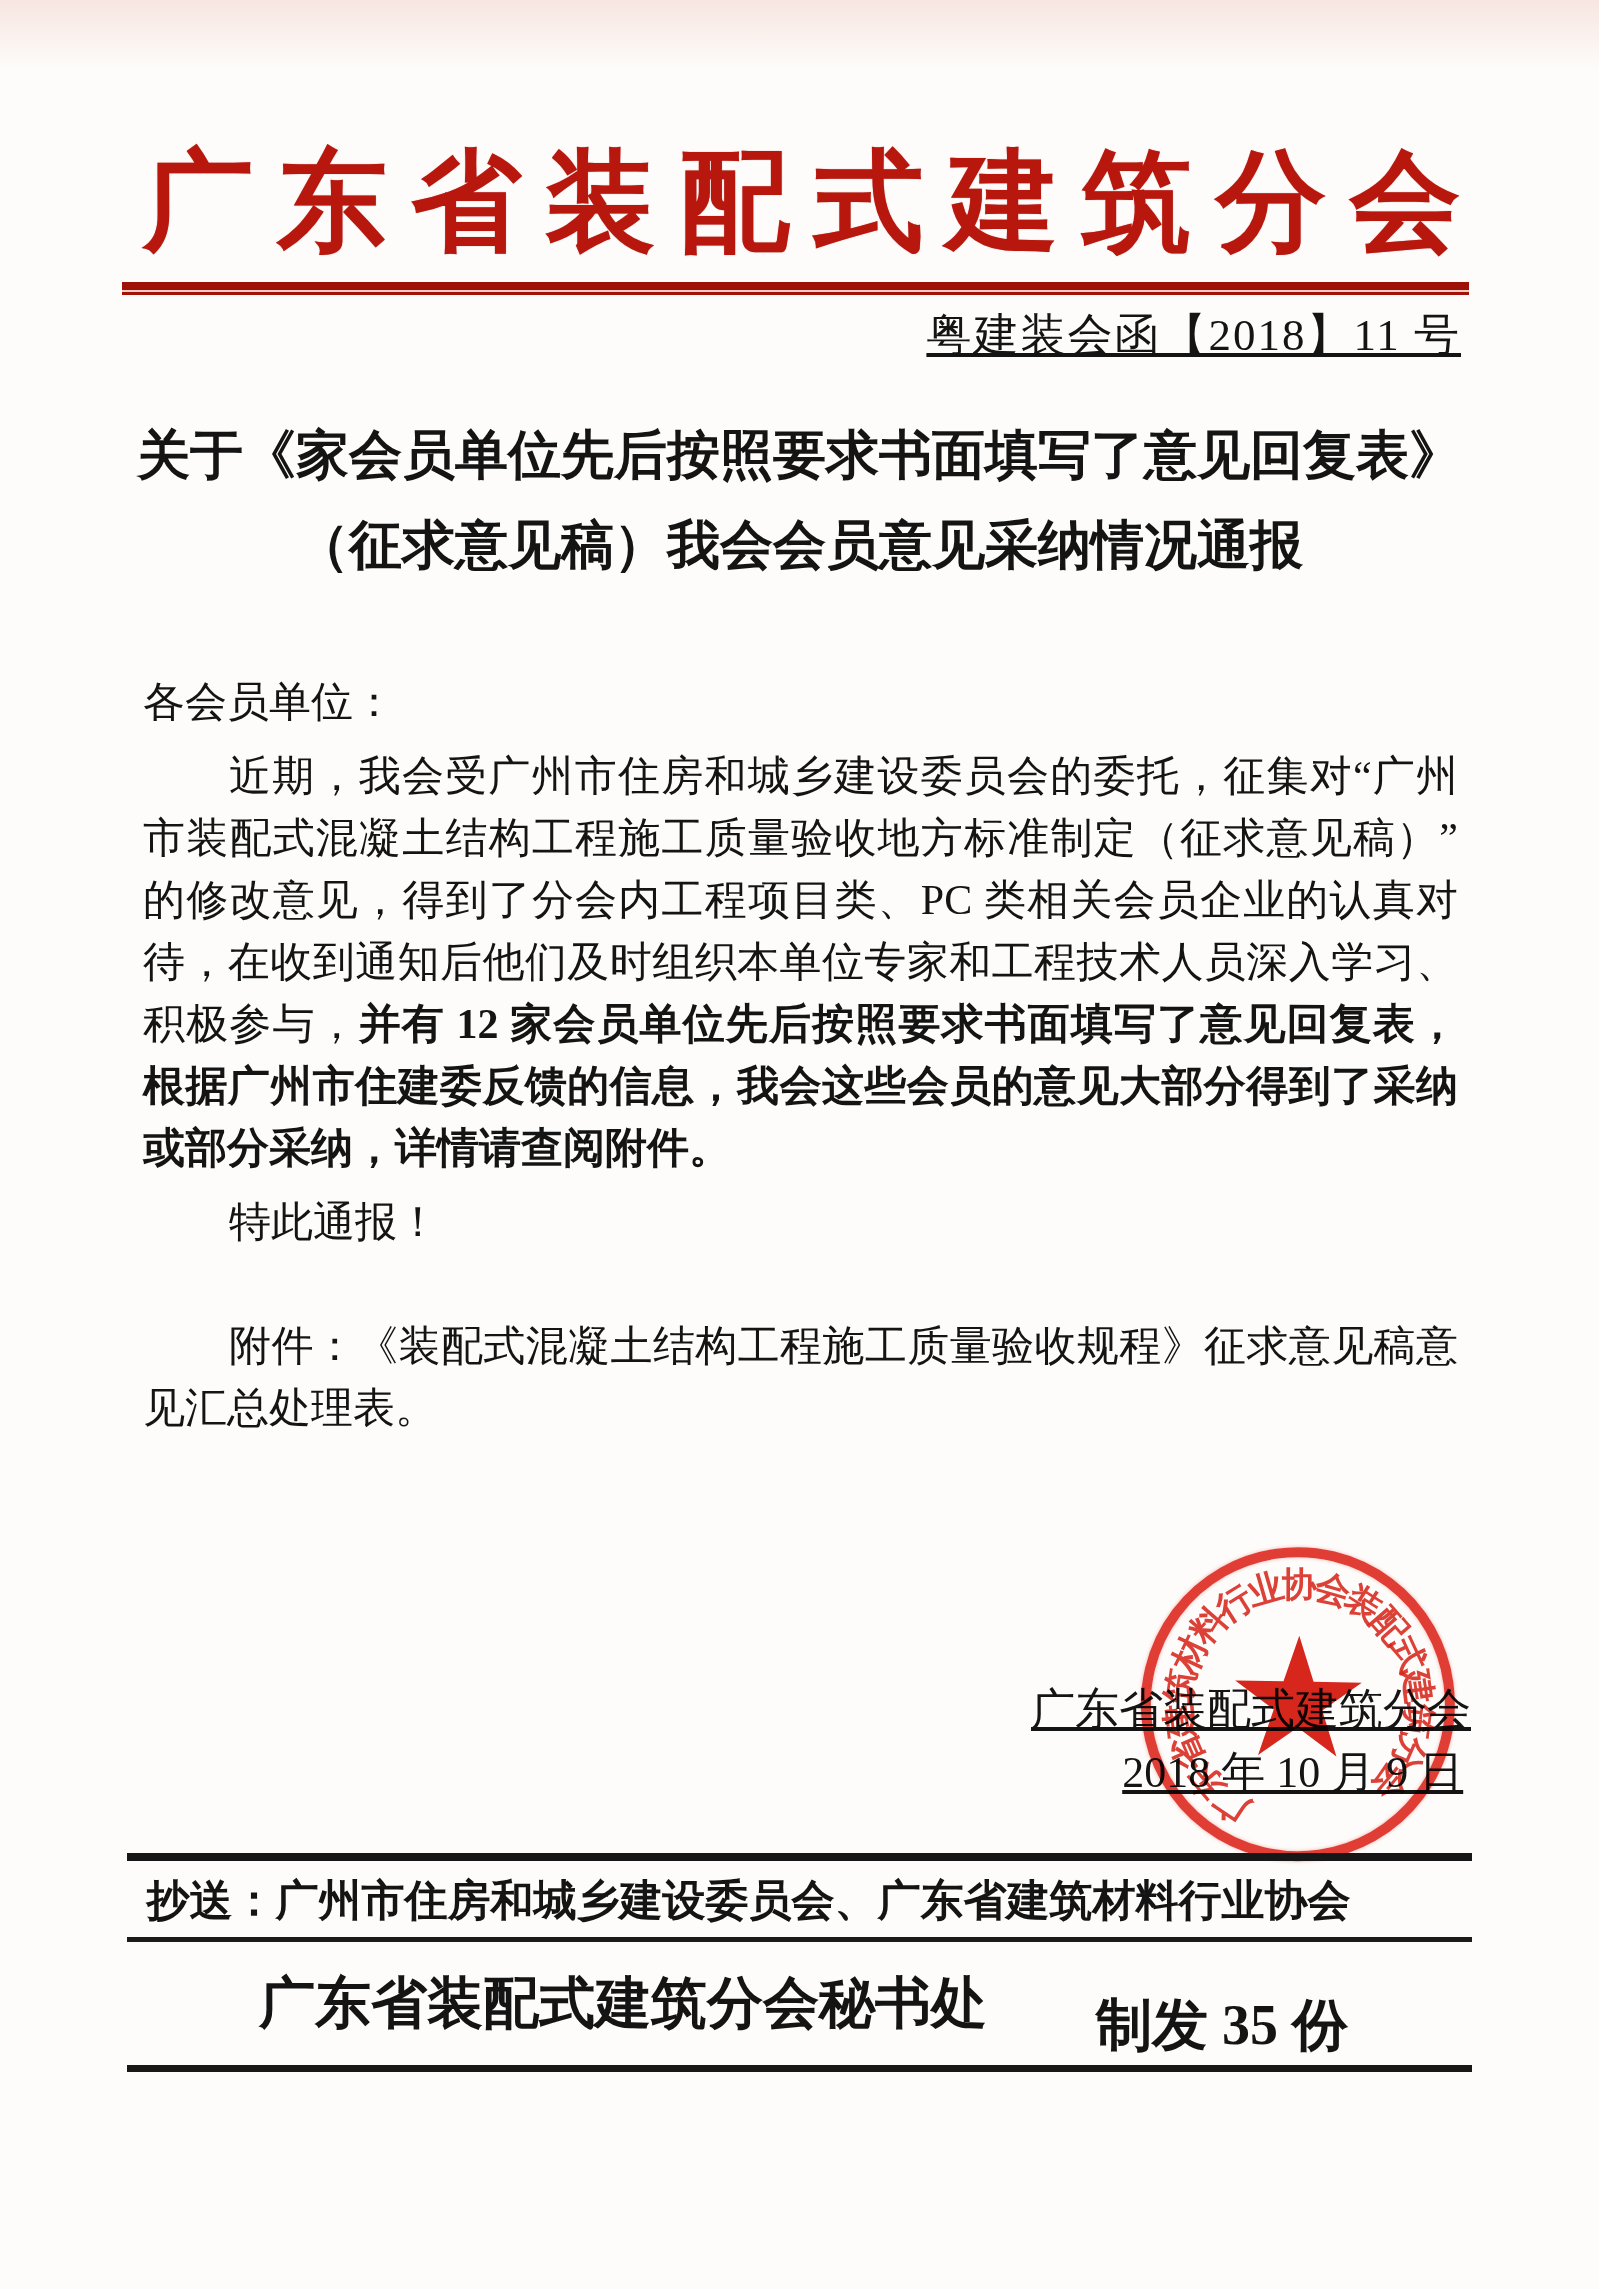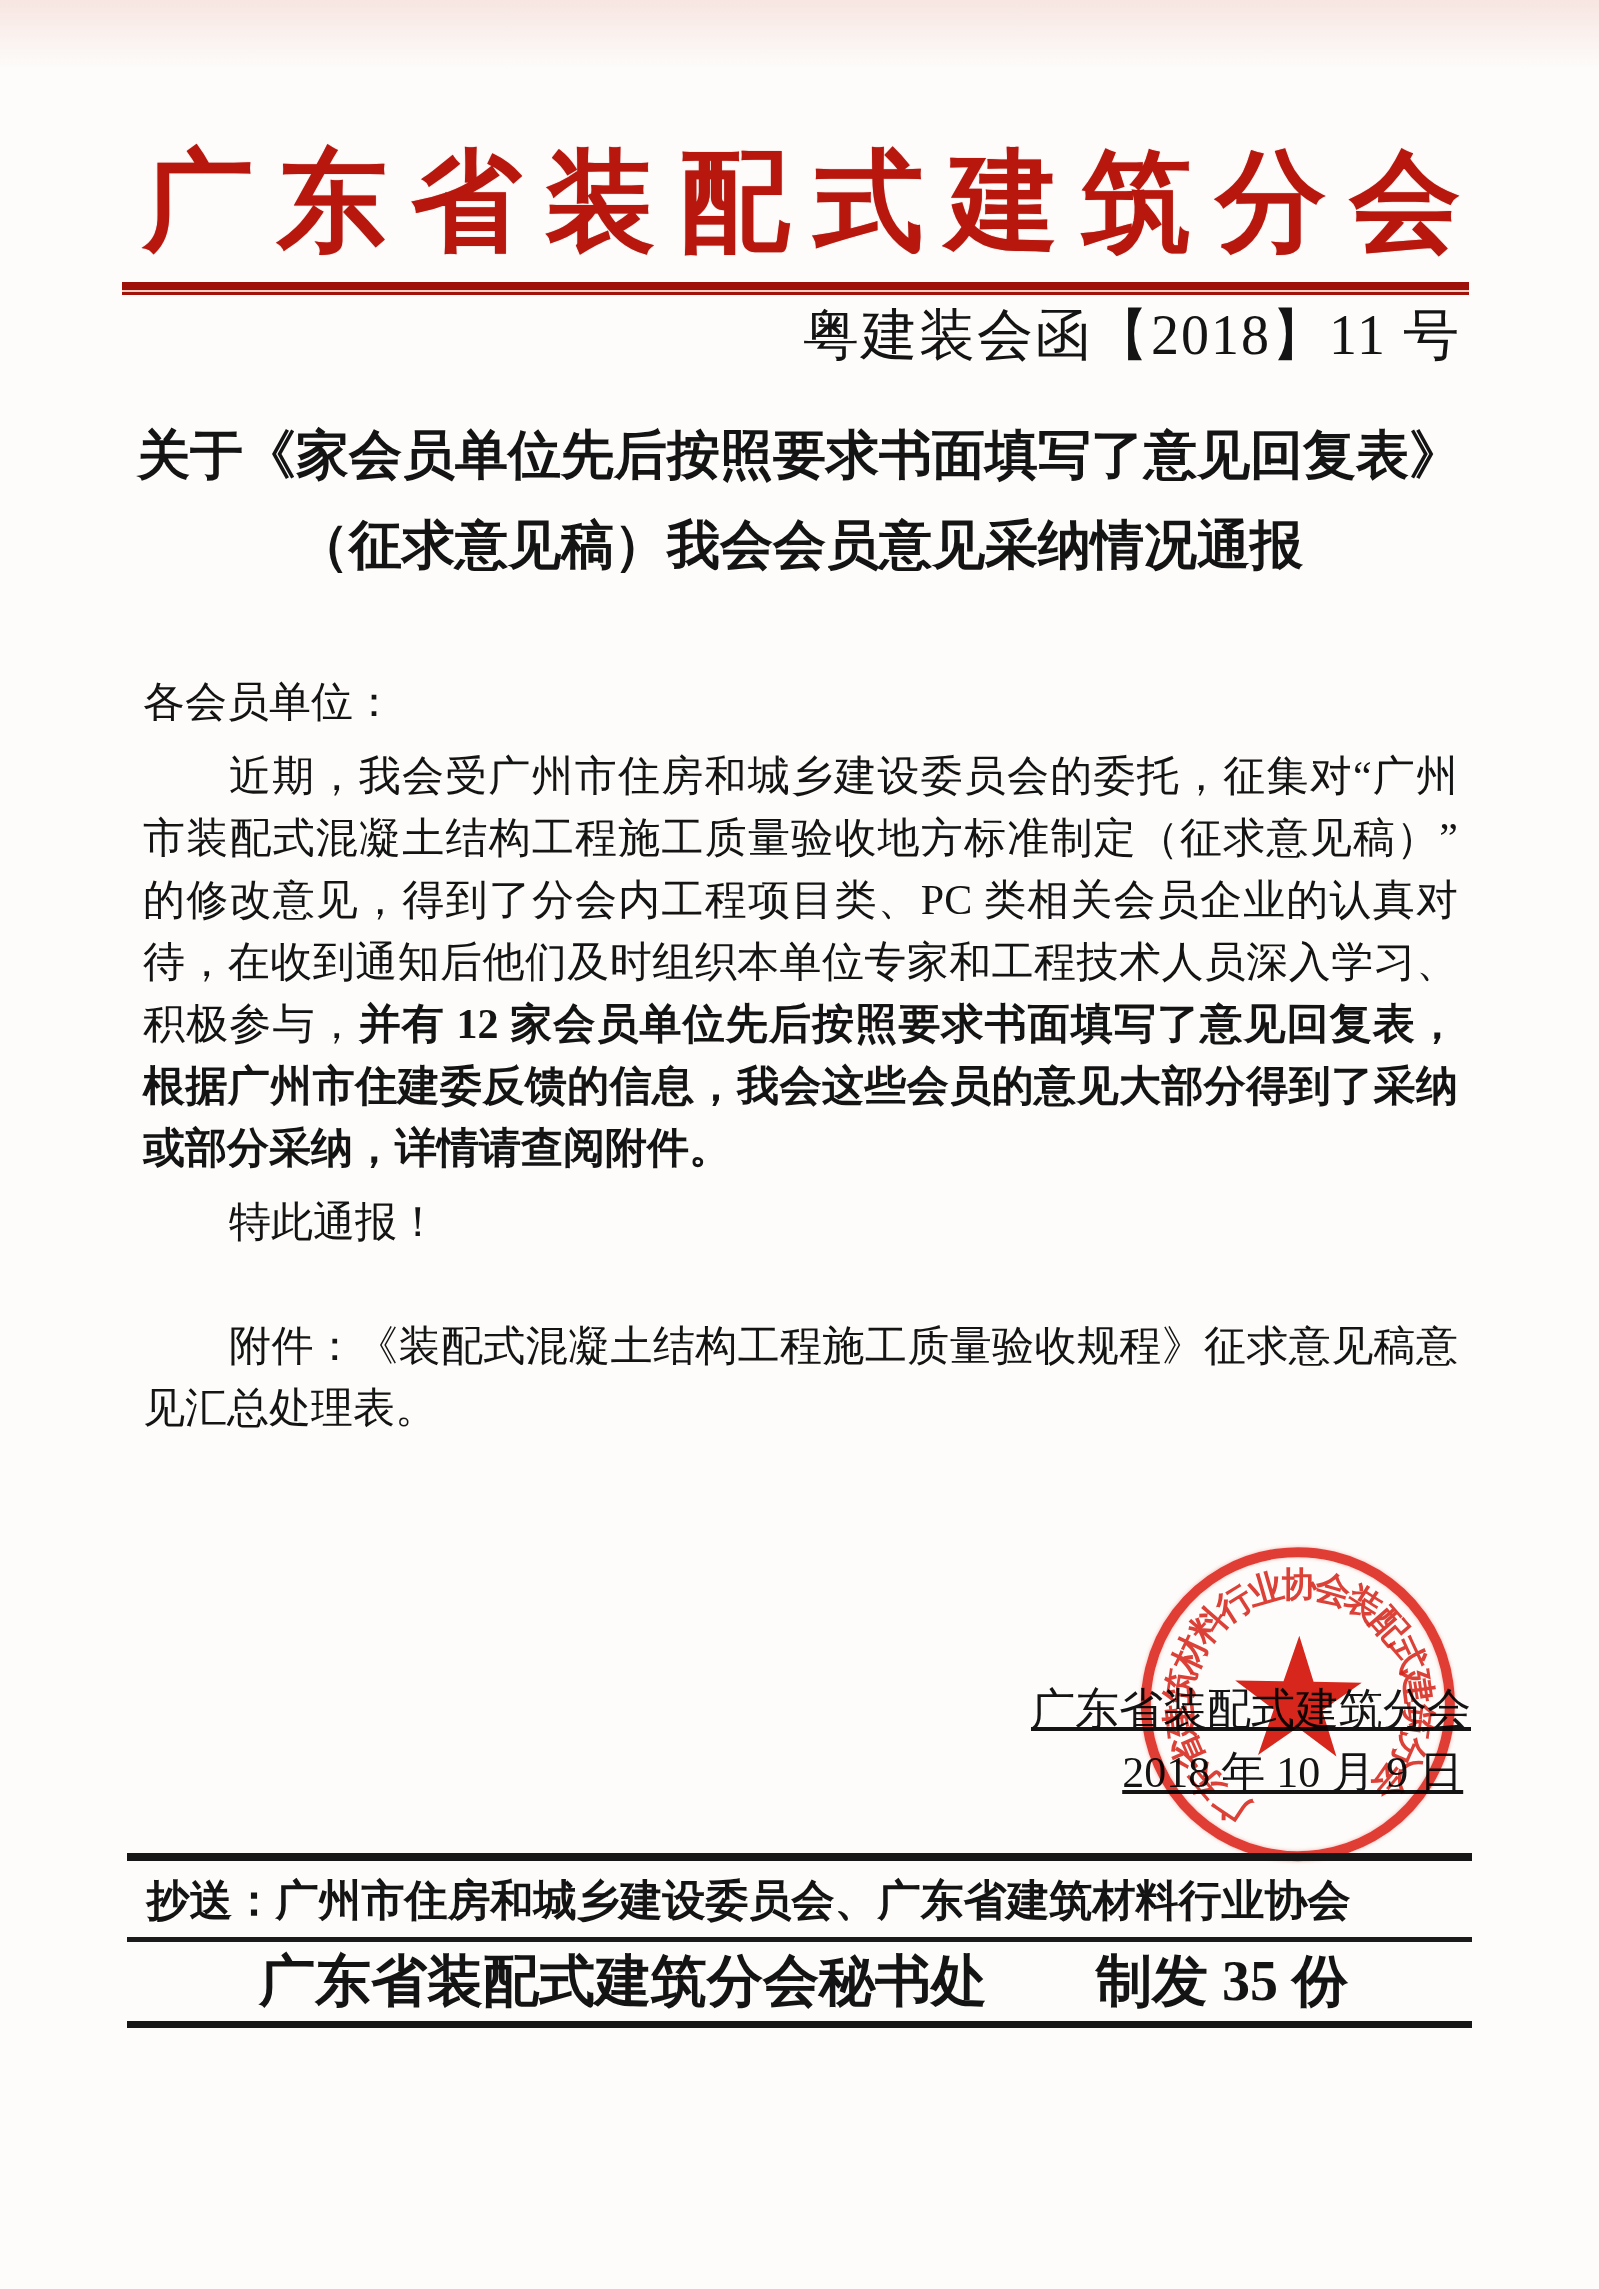--- a/index.html
+++ b/index.html
@@ -23,21 +23,21 @@
     display:flex; justify-content:space-between;
     font-size:110px; line-height:1; font-weight:bold;
     text-shadow:0 0 1px rgba(150,10,10,0.55);
   }
   .red-rule {
     position:absolute; left:122px; top:282px; width:1347px; height:13.7px;
     background:linear-gradient(to bottom,#9e1109 0 7.8px,#f3cdc4 7.8px 9.8px,#a31209 9.8px 12.7px,rgba(0,0,0,0) 12.7px);
   }
   .doc-number {
     position:absolute; top:308px; right:139px;
-    font-size:56px; line-height:55px; letter-spacing:2px;
+    font-size:45px; line-height:55px; letter-spacing:2px;text-decoration:underline;
   }
   
   .doc-title {
     position:absolute; left:131px; top:410px; width:1337px;
     text-align:center; font-weight:bold;
     font-size:53px; line-height:90px;
   }
   
   .body-text {
     position:absolute; left:131px; top:659px; width:1339px;
@@ -89,21 +89,21 @@
   .cc-line {
     font-size:43px; font-weight:bold; line-height:59px;
     padding:9.8px 0 7.8px 19.6px;
     font-family:Liberation Serif, serif;
   }
   .issue-row {
     display:flex; justify-content:space-between; align-items:center;
     font-size:56px; font-weight:bold; line-height:59px;
     padding:9.8px 0 9.8px 132px;
   }
-  .copies { margin-right:124px; }
+  .copies { margin-right:124px;margin-top:44px; }
 </style>
 </head>
 <body>
 
 <div class="page">
 
   <div class="scan-tint"></div>
 
   <div class="org-header" style="color: rgb(184, 23, 14);">
       <span>广</span>

